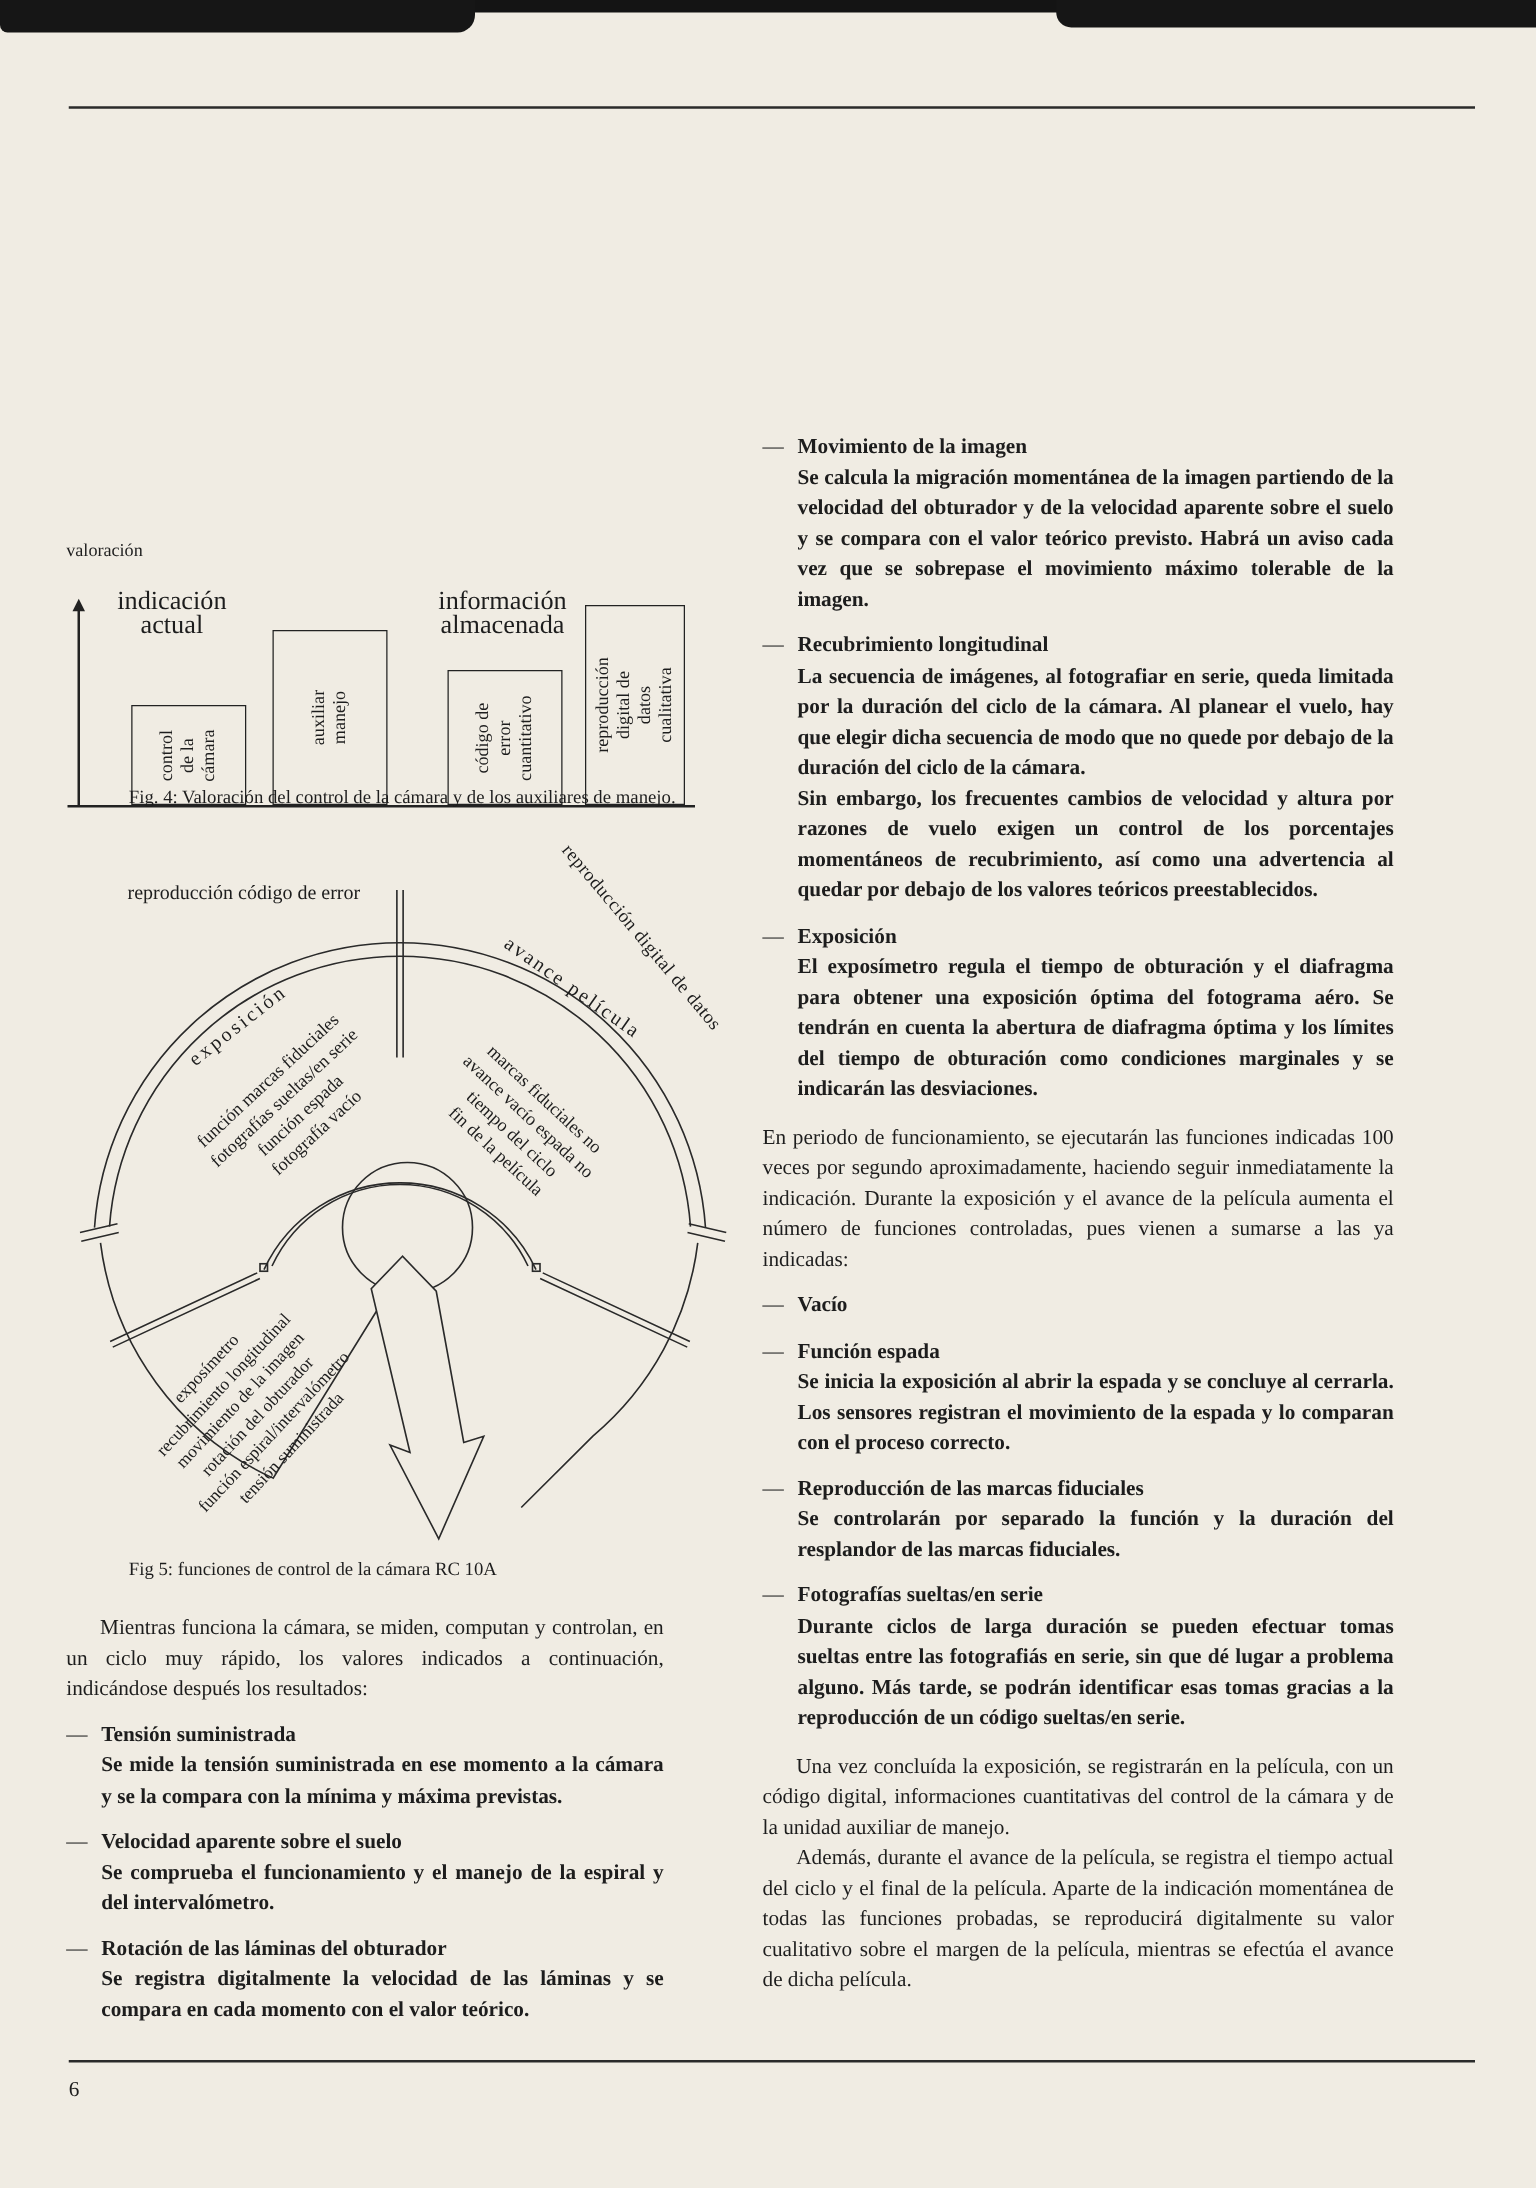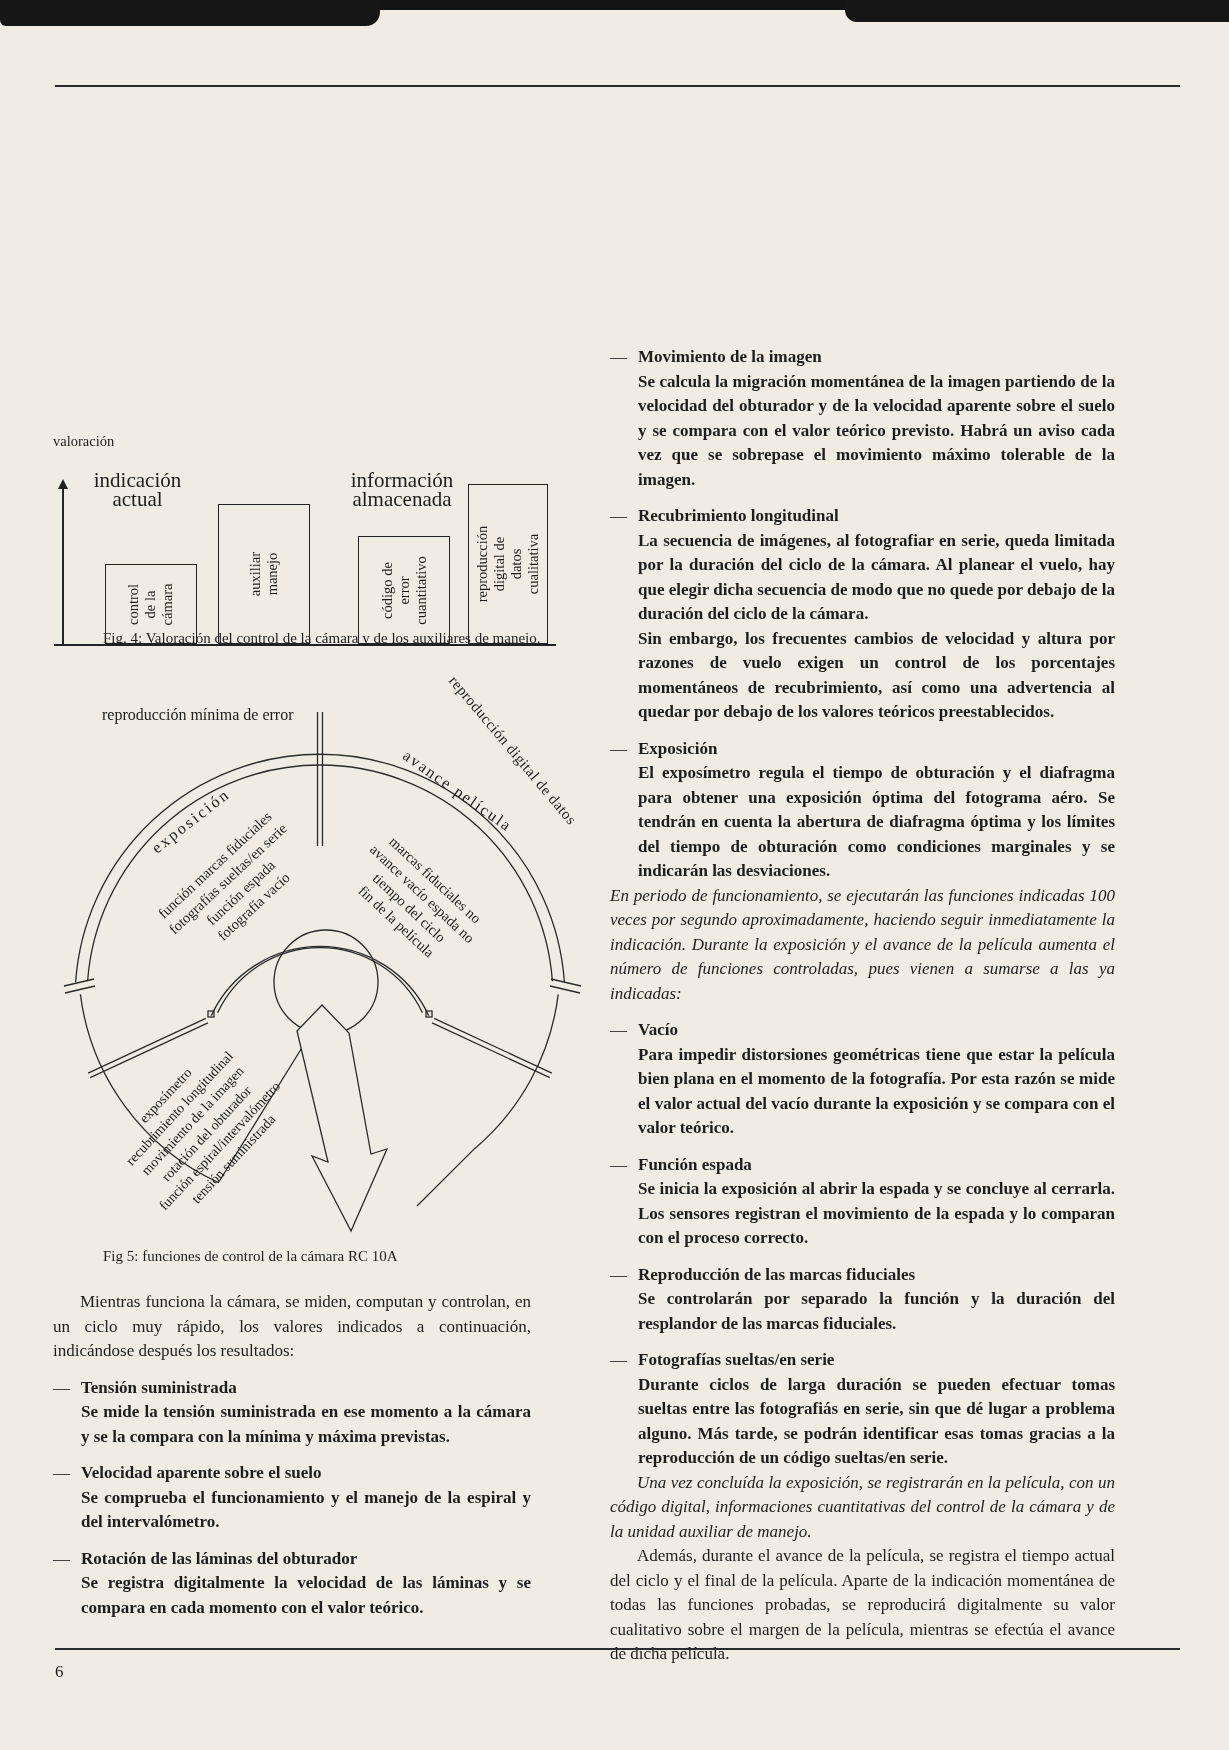--- a/index.html
+++ b/index.html
@@ -39,21 +39,21 @@
   
   .col{position:absolute;font-size:17px;line-height:24.5px;}
   #col-left{left:53px;top:1290px;width:478px;}
   #col-right{left:610px;top:345px;width:505px;}
   .para{text-align:justify;}
   .para.indent{text-indent:27px;}
   .item{position:relative;padding-left:28px;margin-top:12px;}
   .item .dash{position:absolute;left:0;top:0;}
   .item .heading{font-weight:700;}
   .item .body{text-align:justify;font-weight:bold;}
-  .mt14{margin-top:0;font-style:italic;}
+  .mt14{margin-top:14px;}
   .pagenum{font-size:17px;}
 </style>
 </head>
 <body>
 
 <div class="abs top-edge"></div>
 <div class="abs top-blob-l"></div>
 <div class="abs top-blob-r"></div>
 <div class="abs rule" style="left:55px;top:85px;width:1125px;"></div>
 
@@ -114,21 +114,21 @@
       <path d="M 30.4 304.3 A 240 240 0 0 0 168.5 492.5 L 253 356"></path>
 
       <path d="M 508.2 304.3 A 240 240 0 0 1 424.3 458.9 L 367 516"></path>
 
       <circle cx="276" cy="292" r="52"></circle>
     </g>
 
     <path d="M 272 315 L 247 341 L 278 472 L 262 466 L 301 541 L 337 459 L 321 464 L 299 343 Z" fill="#f0ece3" stroke="#2a2a2a" stroke-width="1.3"></path>
   </svg>
 
-  <div class="d-label lbl-tl">reproducción mínima de error</div>
+  <div class="d-label lbl-tl">reproducción código de error</div>
   <div class="d-label lbl-tr">reproducción digital de datos</div>
   <div class="d-label lbl-exp">exposición</div>
   <div class="d-label lbl-ava">avance película</div>
   <div class="d-label lbl-inner-l">función marcas fiduciales
 fotografías sueltas/en serie
 función espada
 fotografía vacío</div>
   <div class="d-label lbl-inner-r">marcas fiduciales no
 avance vacío espada no
 tiempo del ciclo
@@ -178,21 +178,20 @@
     <span class="dash">—</span>
     <div class="heading">Exposición</div>
     <div class="body">El exposímetro regula el tiempo de obturación y el diafragma para obtener una exposición óptima del fotograma aéro. Se tendrán en cuenta la abertura de diafragma óptima y los límites del tiempo de obturación como condiciones marginales y se indicarán las desviaciones.</div>
   </div>
 
   <div class="para mt14">En periodo de funcionamiento, se ejecutarán las funciones indicadas 100 veces por segundo aproximadamente, haciendo seguir inmediatamente la indicación. Durante la exposición y el avance de la película aumenta el número de funciones controladas, pues vienen a sumarse a las ya indicadas:</div>
 
   <div class="item">
     <span class="dash">—</span>
     <div class="heading">Vacío</div>
-    <div class="body">Para impedir distorsiones geométricas tiene que estar la película bien plana en el momento de la fotografía. Por esta razón se mide el valor actual del vacío durante la exposición y se compara con el valor teórico.</div>
   </div>
   <div class="item">
     <span class="dash">—</span>
     <div class="heading">Función espada</div>
     <div class="body">Se inicia la exposición al abrir la espada y se concluye al cerrarla. Los sensores registran el movimiento de la espada y lo comparan con el proceso correcto.</div>
   </div>
   <div class="item">
     <span class="dash">—</span>
     <div class="heading">Reproducción de las marcas fiduciales</div>
     <div class="body">Se controlarán por separado la función y la duración del resplandor de las marcas fiduciales.</div>

